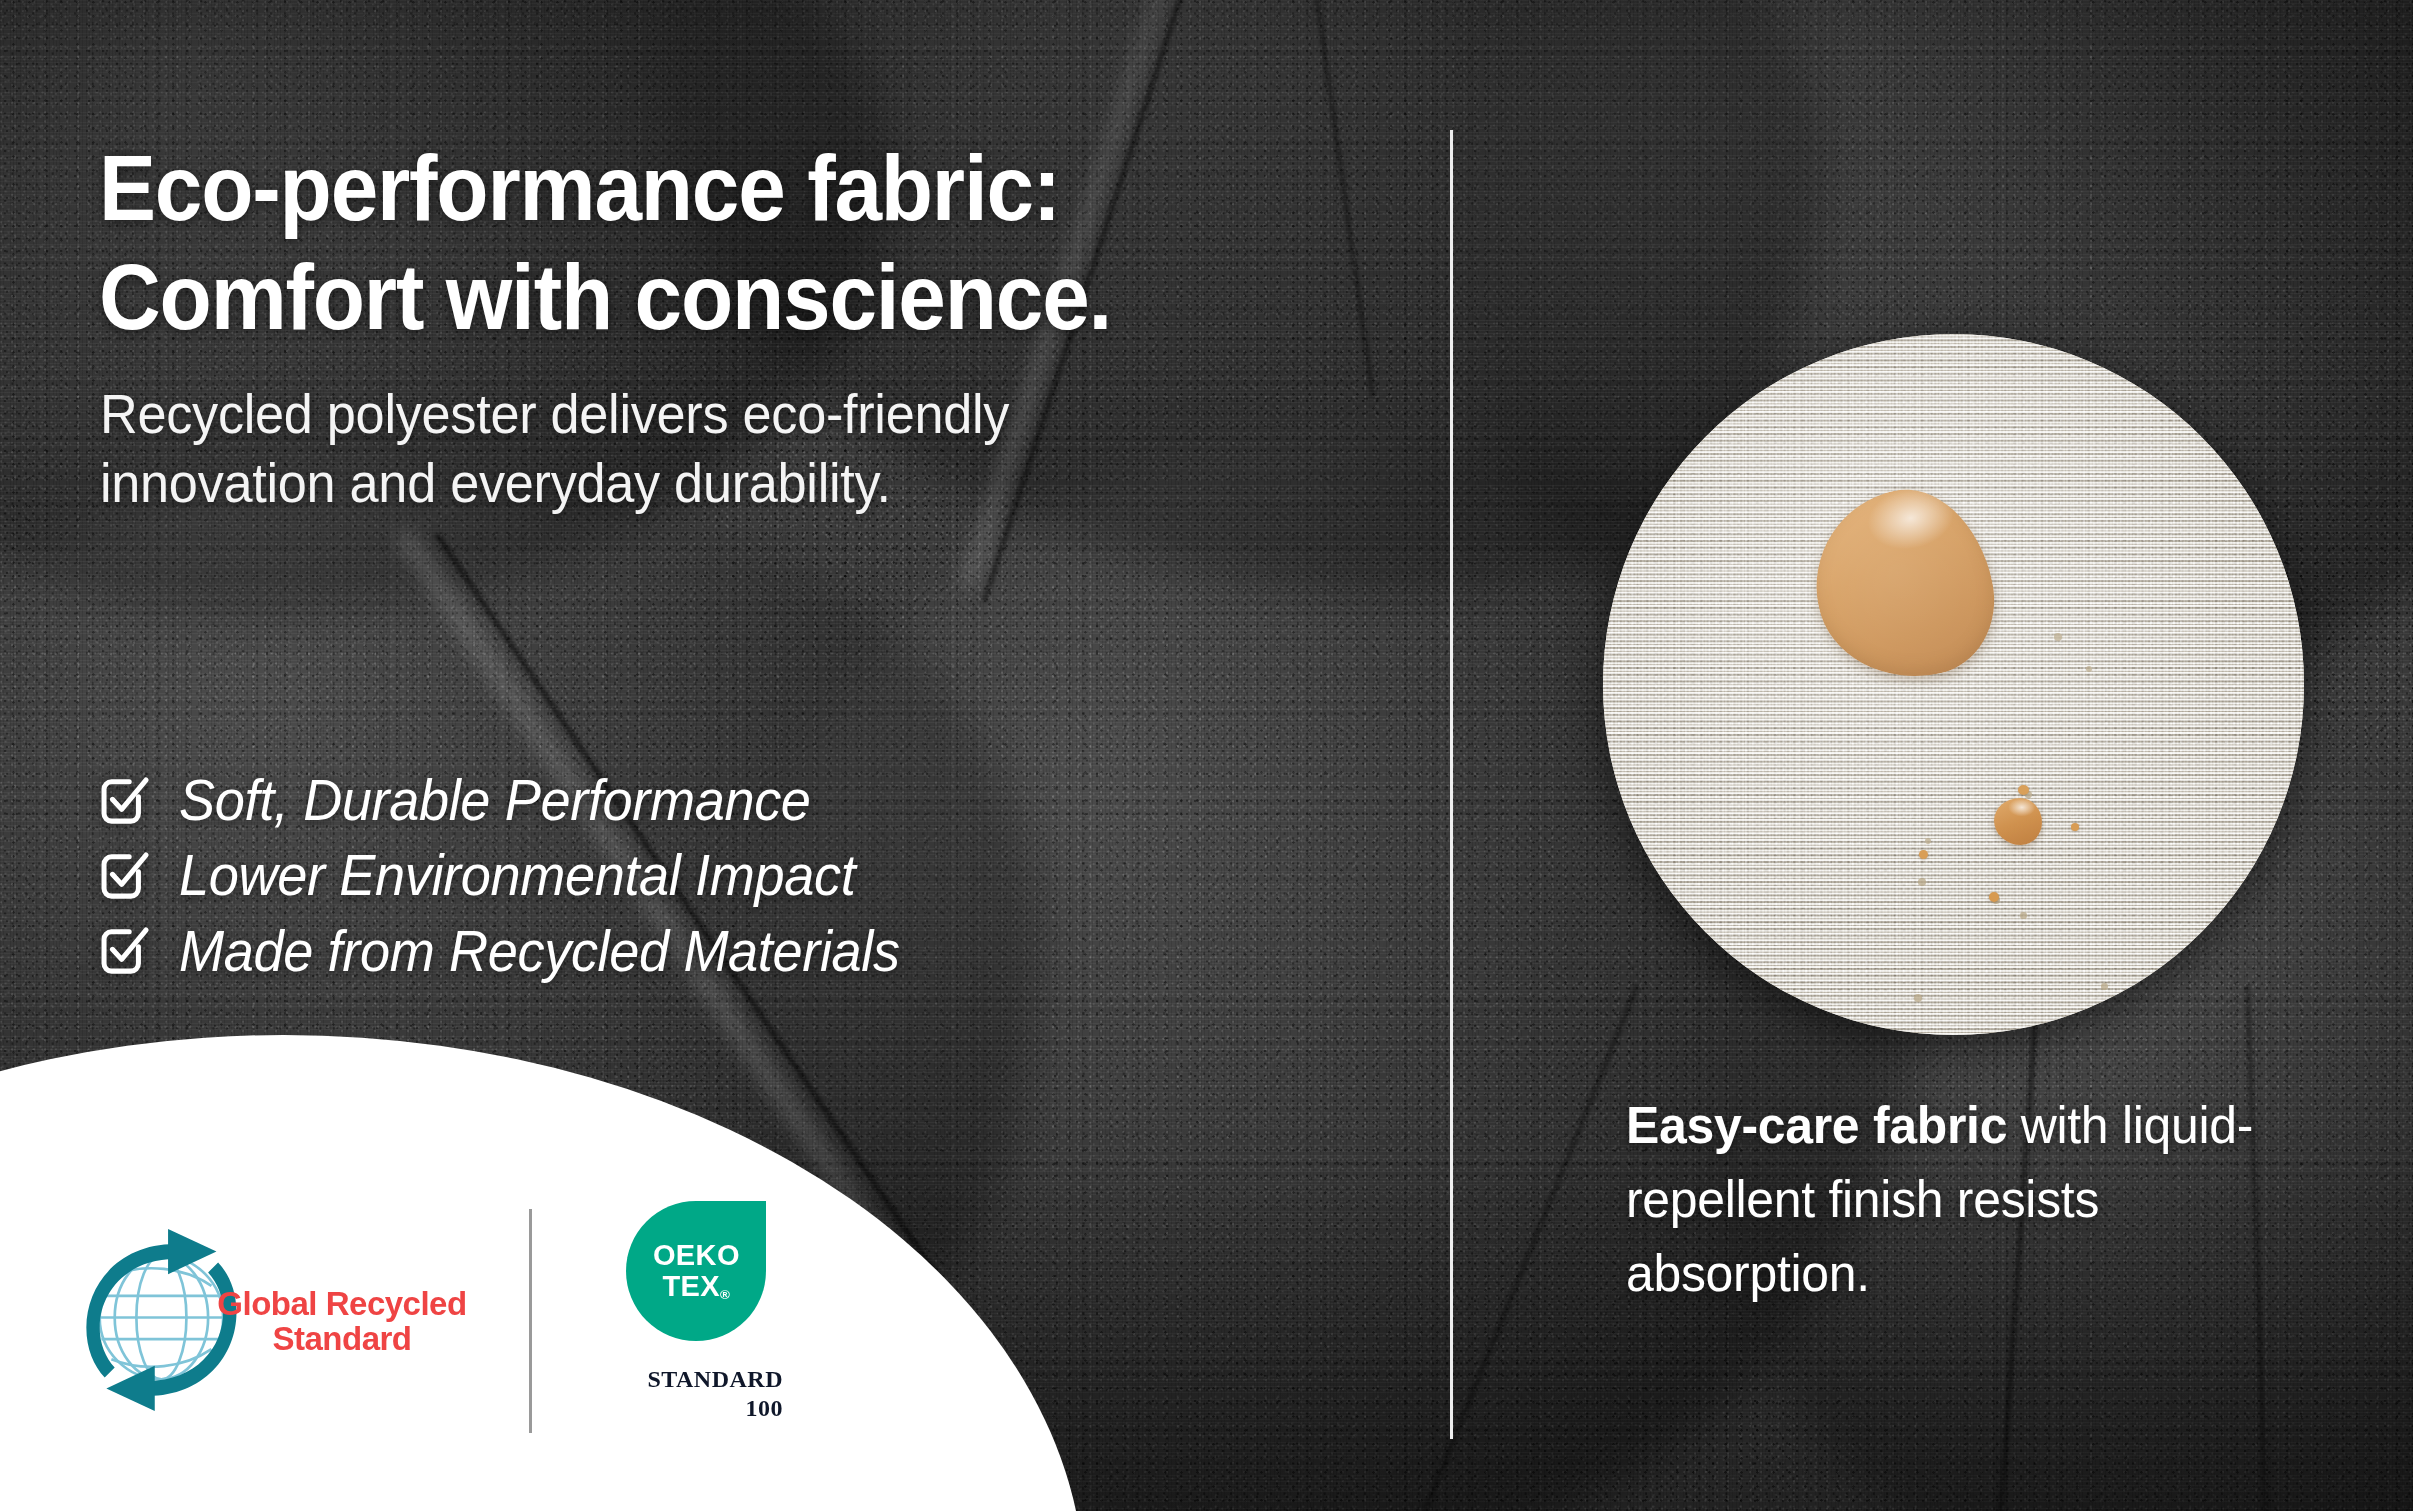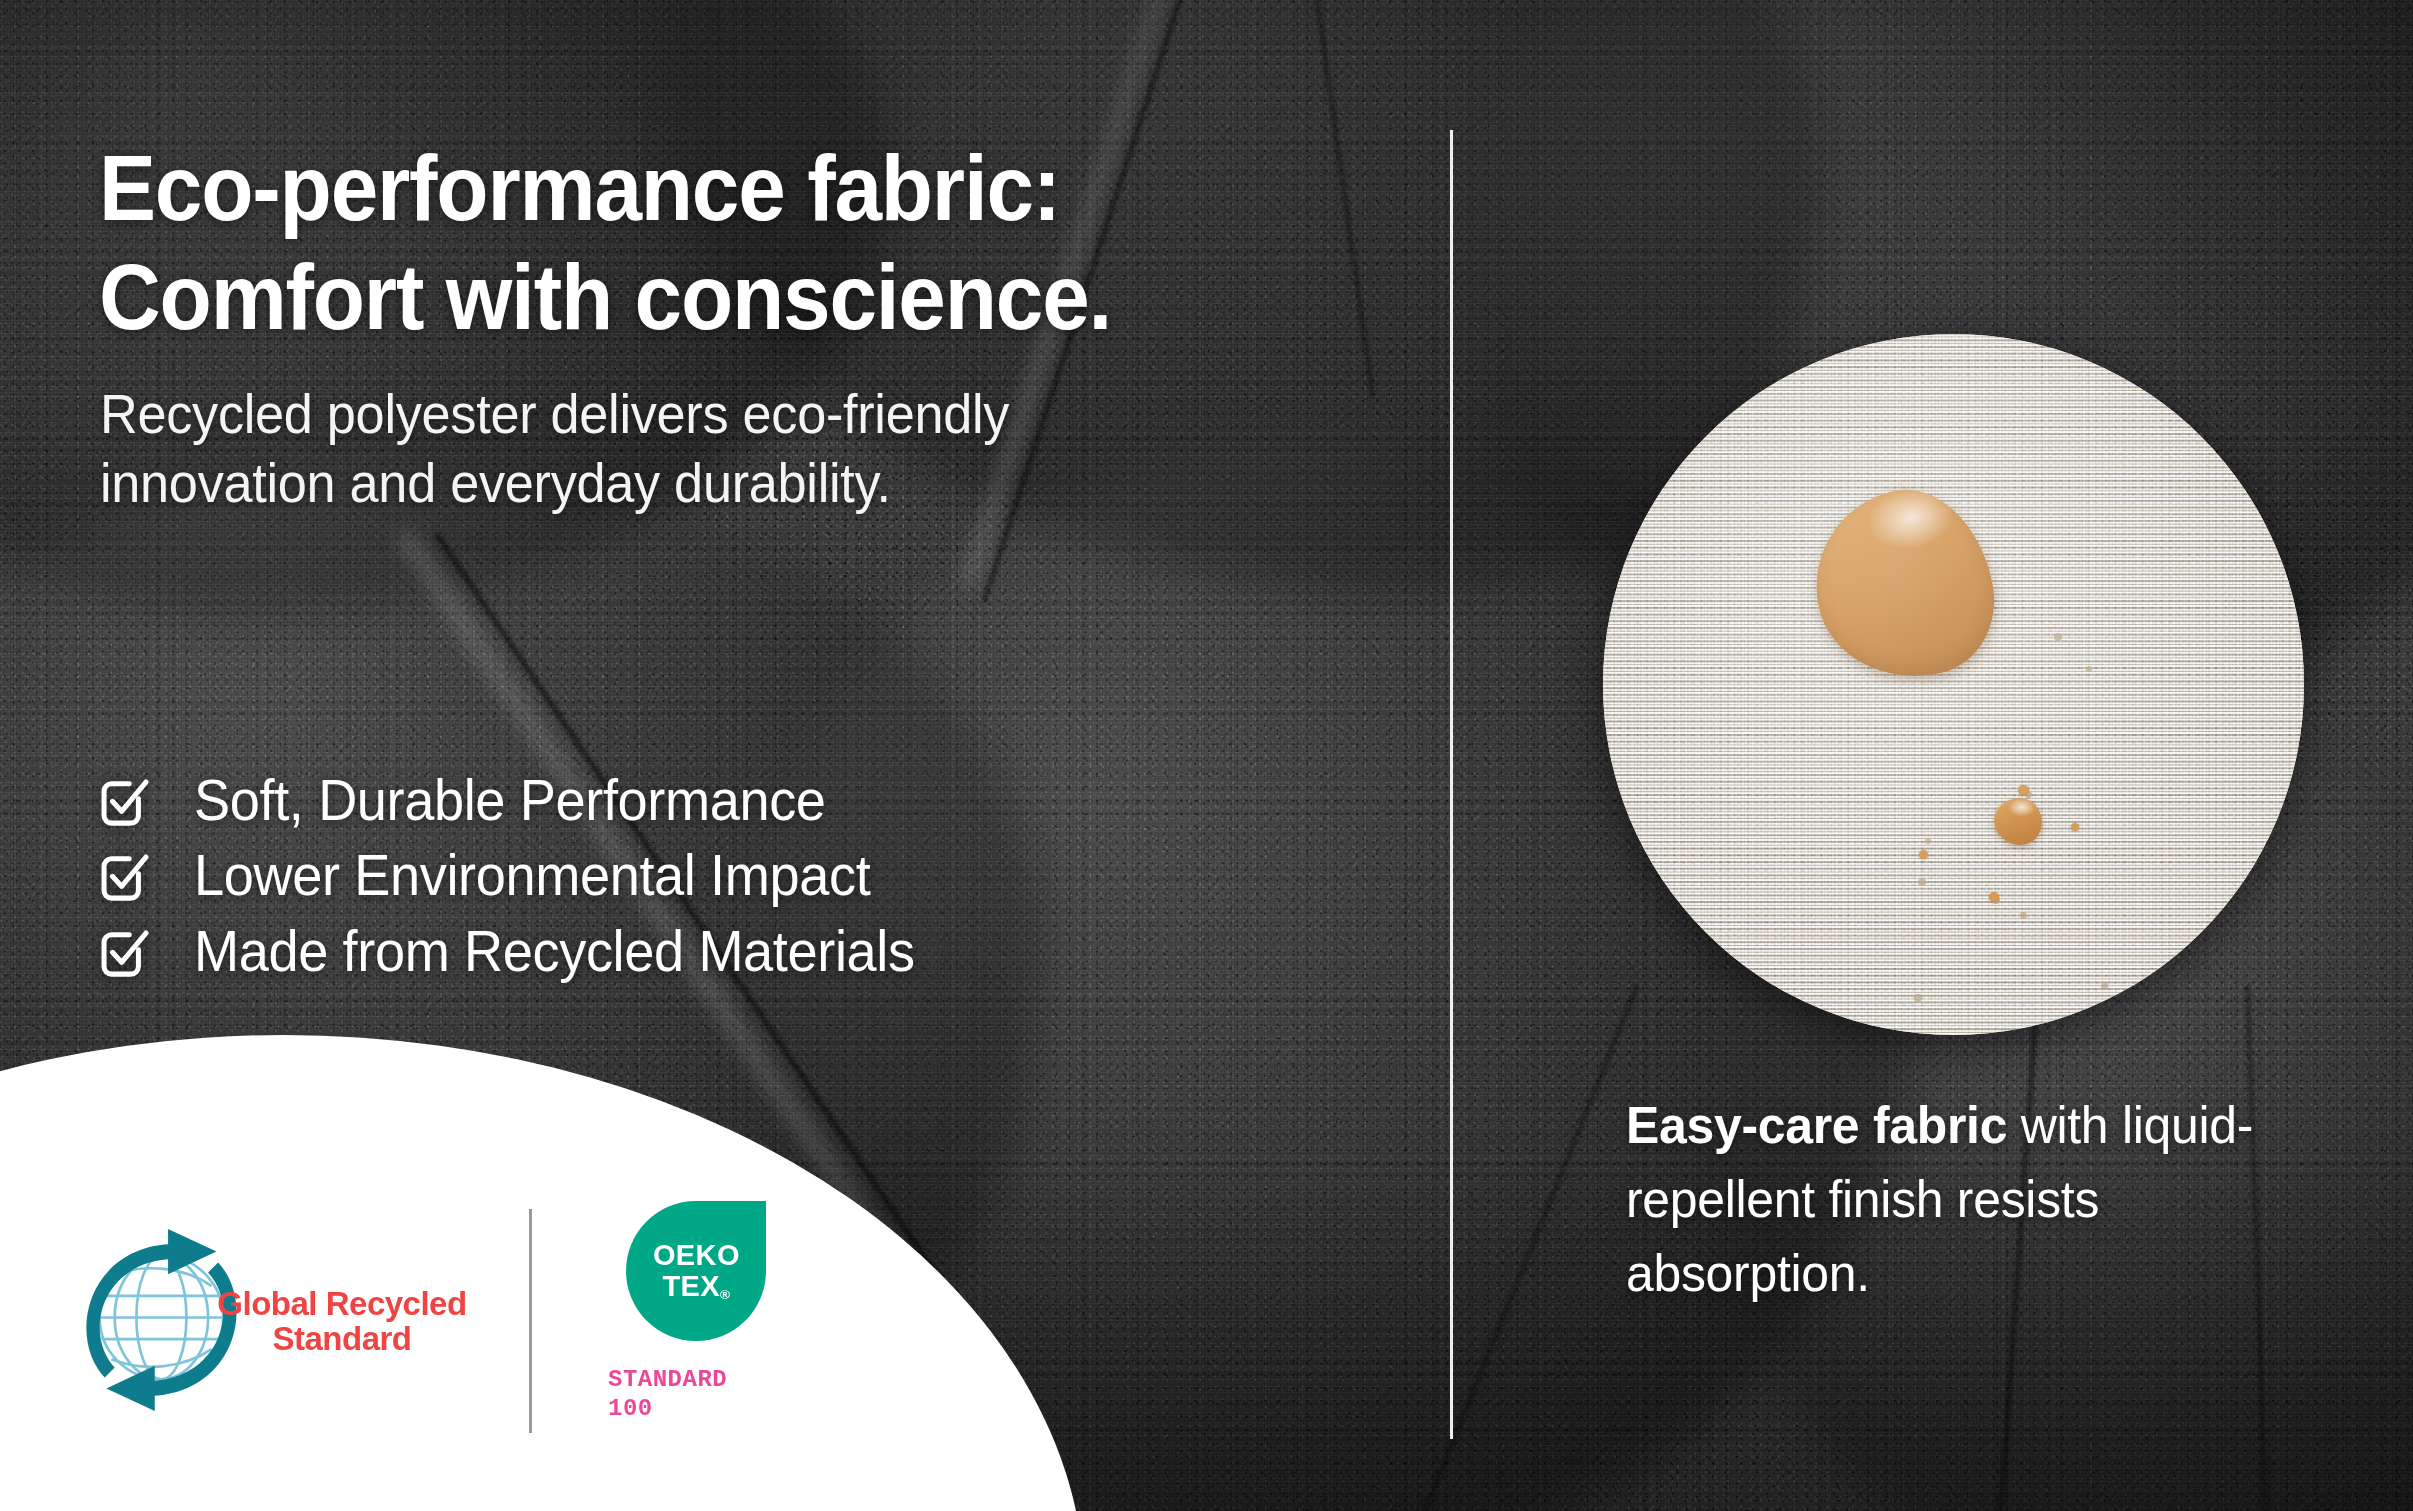--- a/index.html
+++ b/index.html
@@ -105,21 +105,21 @@
     transform:scaleX(.95);
     transform-origin:left center;
     text-shadow:0 1.7px 10px rgba(0,0,0,.55);
     white-space:pre-line;
   }
 
   .checklist {
     position:absolute; left:99px; top:772px;
     display:flex; flex-direction:column; gap:18.4px;
   }
-  .check-row { display:flex; align-items:flex-end; gap:43px; }
+  .check-row { display:flex; align-items:center; gap:28px;font-style:italic; }
   .check-icon { width:52px; height:52px; flex:none; display:block; filter:drop-shadow(0 1.7px 6.7px rgba(0,0,0,.55)); }
   .check-label {
     color:#ffffff;
     font-family:"Liberation Sans Narrow","Liberation Sans", sans-serif;
     font-weight:400;
     font-size:57px;
     line-height:1;
     letter-spacing:-0.4px;
     transform:scaleX(.95);
     transform-origin:left center;
@@ -260,23 +260,23 @@
     font-weight:bold;
     font-size:29px;
     line-height:1.02;
     letter-spacing:0.4px;
   }
   .oeko-drop-text .tex { display:flex; align-items:flex-end; }
   .oeko-drop-text .reg { font-size:13.4px; line-height:1; margin-top:2.5px; }
   .oeko-std {
     position:absolute; left:0; top:164px;
     width:175px;
-    text-align:left;
-    color:#ec4899;
-    font-family:Liberation Mono, monospace;
+    text-align:right;
+    color:#0f172a;
+    font-family:Liberation Serif, serif;
     font-weight:bold;
     font-size:24px;
     line-height:1.22;
     letter-spacing:0.5px;
     white-space:pre-line;
   }
 </style>
 </head>
 <body>
 

